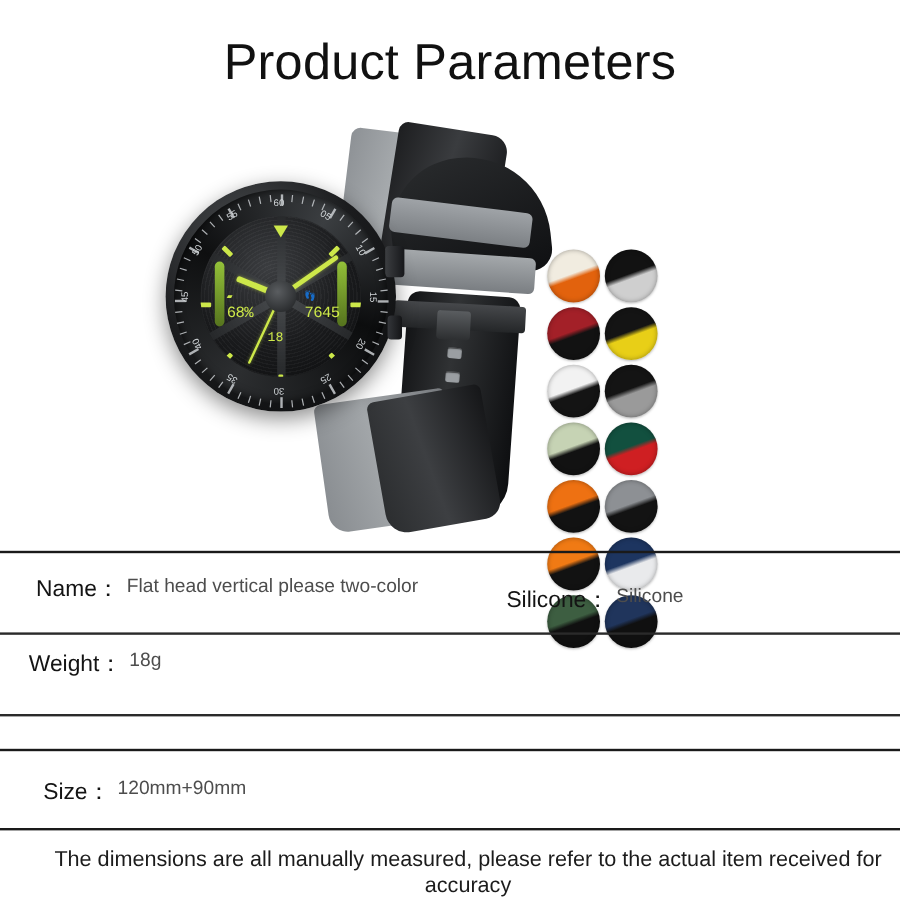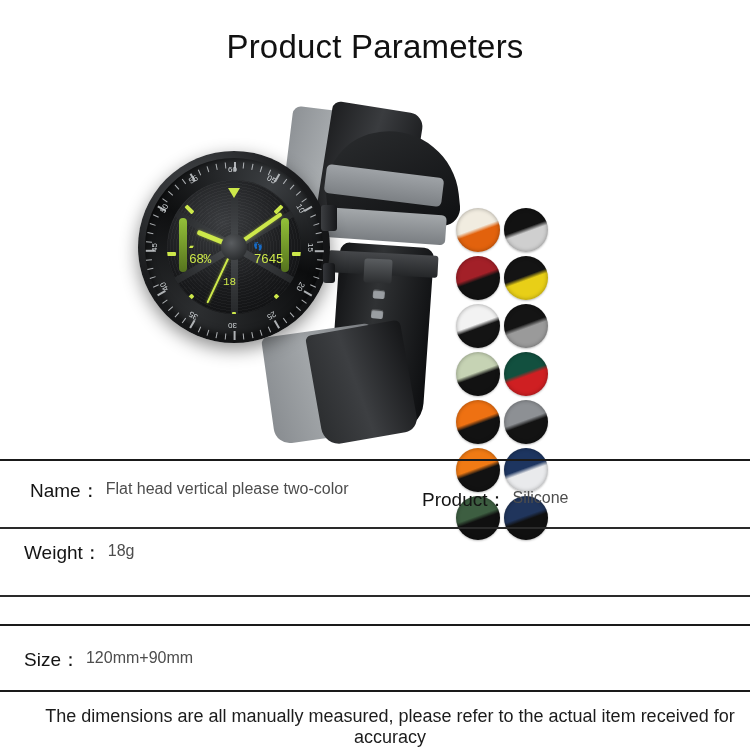--- a/index.html
+++ b/index.html
@@ -8,21 +8,21 @@
     background: #ffffff;
     font-family: "Liberation Sans", sans-serif;
     overflow: hidden;
   }
   .page { position: relative; width: 750px; height: 750px; background: #fff; }
 
   
   .title {
     position: absolute; top: 28px; left: 0; width: 750px;
     text-align: center;
-    font-size: 33px; font-weight: 400; color: #111;
+    font-size: 42px; font-weight: 400; color: #111;
     letter-spacing: 0.2px;
   }
 
   
   .hero { position: absolute; top: 95px; left: 0; width: 750px; height: 350px; }
 
   .watch-wrap { position: absolute; left: 118px; top: 10px; width: 340px; height: 330px; }
 
   
   .strap-up-gray {
@@ -374,33 +374,33 @@
   <div class="rule" style="top:690px"></div>
 
   <div class="row" style="top:470px; height:57px">
     <div class="cell" style="left:30px; top:8px">
       <span class="lbl">Name：</span>
       <span>
         <span class="val" style="display:block; line-height:22px">Flat head vertical please two-color</span>
       </span>
     </div>
     <div class="cell" style="left:422px; top:17px">
-      <span class="lbl">Product：</span>
+      <span class="lbl">Silicone：</span>
       <span class="val" style="line-height:22px">Silicone</span>
     </div>
   </div>
 
   <div class="row" style="top:535px; height:58px">
     <div class="cell" style="left:24px; top:5px">
       <span class="lbl">Weight：</span>
       <span class="val" style="line-height:22px">18g</span>
     </div>
   </div>
 
   <div class="row" style="top:645px; height:44px">
-    <div class="cell" style="left:24px; top:2px">
+    <div class="cell" style="left:36px; top:2px">
       <span class="lbl">Size：</span>
       <span class="val" style="line-height:22px">120mm+90mm</span>
     </div>
   </div>
 
   <div class="disclaimer">The dimensions are all manually measured, please refer to the actual item received for accuracy</div>
 </div>
 
 </body></html>

